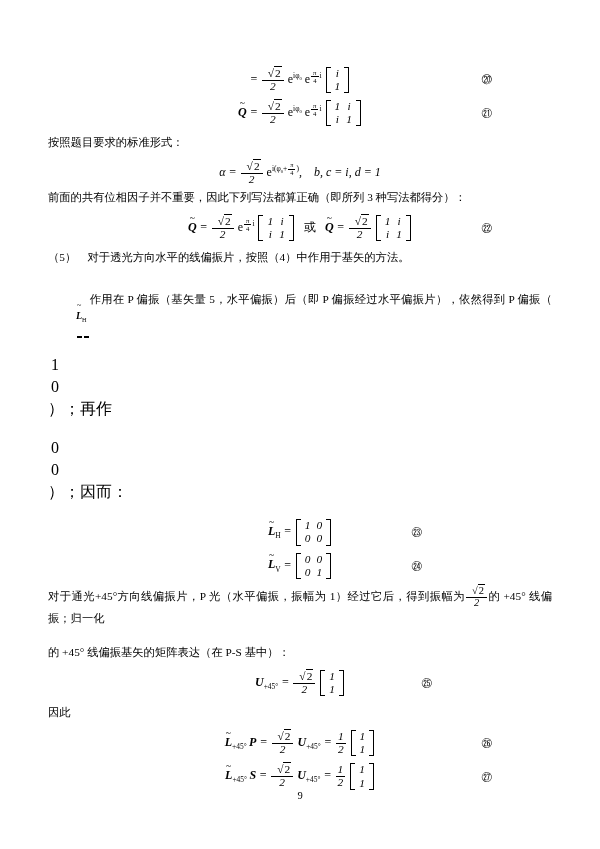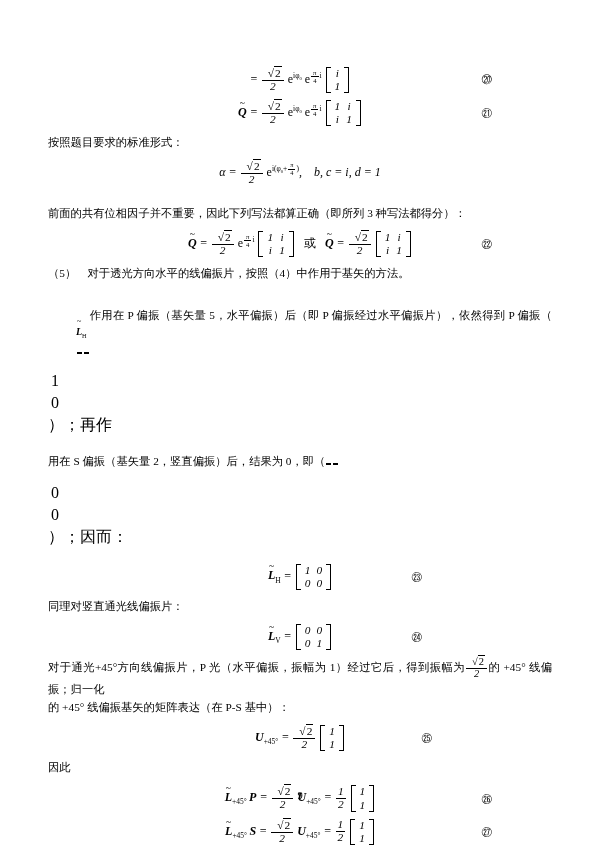--- a/index.html
+++ b/index.html
@@ -184,21 +184,21 @@
             </tbody>
           </table></span>
     </span>
     <span class="eq-num far">㉑</span>
   </div>
 
   
   <p class="para body-text">按照题目要求的标准形式：</p>
 
   
-  <div class="eq-row" style="margin-top:2px;margin-bottom:18px;">
+  <div class="eq-row" style="margin-top:2px;margin-bottom:2px;">
     <span class="eq-body">
       α = <span class="frac"><span class="n"><span class="sqrt"><span class="rad">2</span></span></span><span class="d">2</span></span>
       <span class="up">e</span><sup class="exp">i(φ<sub class="sb">0</sub>+<span class="frac" style="font-size:0.85em;"><span class="n">π</span><span class="d">4</span></span>)</sup>,
       &nbsp;&nbsp; b, c = i, d = 1
     </span>
   </div>
 
   
   <p class="para body-text">前面的共有位相因子并不重要，因此下列写法都算正确（即所列 3 种写法都得分）：</p>
 
@@ -250,22 +250,21 @@
         <tr>
           <td>1</td>
         </tr>
         <tr>
           <td>0</td>
         </tr>
       </tbody>
     </table><span>）；再作</span>
   <p></p>
 
-  <p class="para body-text">
-    <span>用在 S 偏振（基矢量 2，竖直偏振）后，结果为 0，即（</span><span class="eq-body" style="font-size:11px;"><span class="mat"></span></span></p><table>
+  <table>
       <tbody>
         <tr>
           <td>0</td>
         </tr>
         <tr>
           <td>0</td>
         </tr>
       </tbody>
     </table><span>）；因而：</span>
   <p></p>
@@ -284,21 +283,20 @@
                 <td>0</td>
                 <td>0</td>
               </tr>
             </tbody>
           </table></span>
     </span>
     <span class="eq-num" style="right:130px;">㉓</span>
   </div>
 
   
-  <p class="para body-text">同理对竖直通光线偏振片：</p>
 
   
   <div class="eq-row">
     <span class="eq-body">
       <span class="ov"><span class="bi">L</span></span><sub class="sb">V</sub> =
       <span class="mat"><table>
             <tbody>
               <tr>
                 <td>0</td>
                 <td>0</td>
@@ -307,21 +305,21 @@
                 <td>0</td>
                 <td>1</td>
               </tr>
             </tbody>
           </table></span>
     </span>
     <span class="eq-num" style="right:130px;">㉔</span>
   </div>
 
   
-  <p class="para body-text" style="margin-bottom:0;">
+  <p class="para body-text" style="margin-bottom:16px;">
     <span>对于通光+45°方向线偏振片，P 光（水平偏振，振幅为 1）经过它后，得到振幅为</span><span class="eq-body" style="font-size:11px;"><span class="frac"><span class="n"><span class="sqrt"><span class="rad">2</span></span></span><span class="d">2</span></span></span><span>的 +45° 线偏振；归一化</span>
   </p>
   <p class="para body-text">的 +45° 线偏振基矢的矩阵表达（在 P-S 基中）：</p>
 
   
   <div class="eq-row">
     <span class="eq-body">
       <span class="bi">U</span><sub class="sb">+45°</sub> =
       <span class="frac"><span class="n"><span class="sqrt"><span class="rad">2</span></span></span><span class="d">2</span></span>
       <span class="mat"><table>

